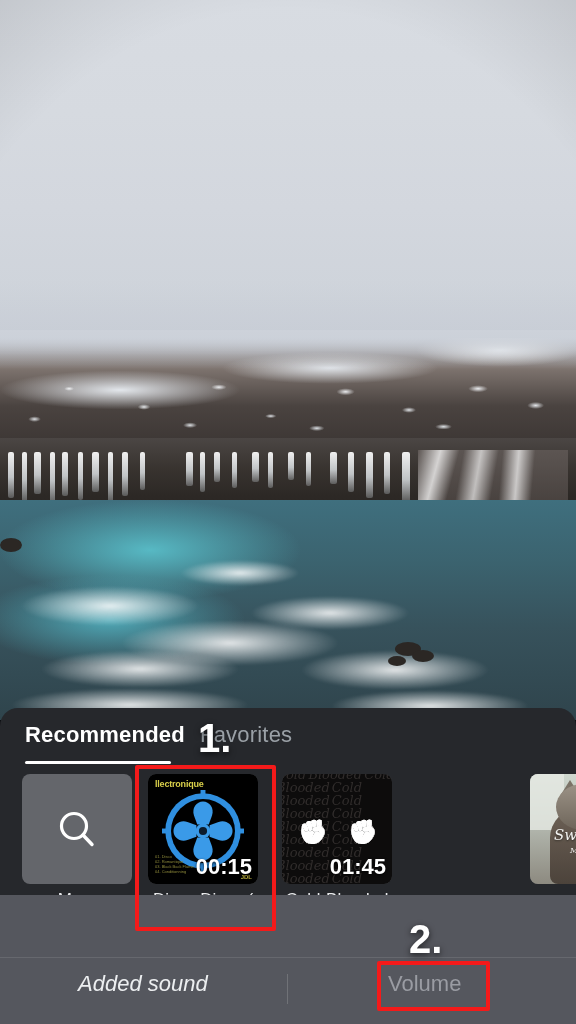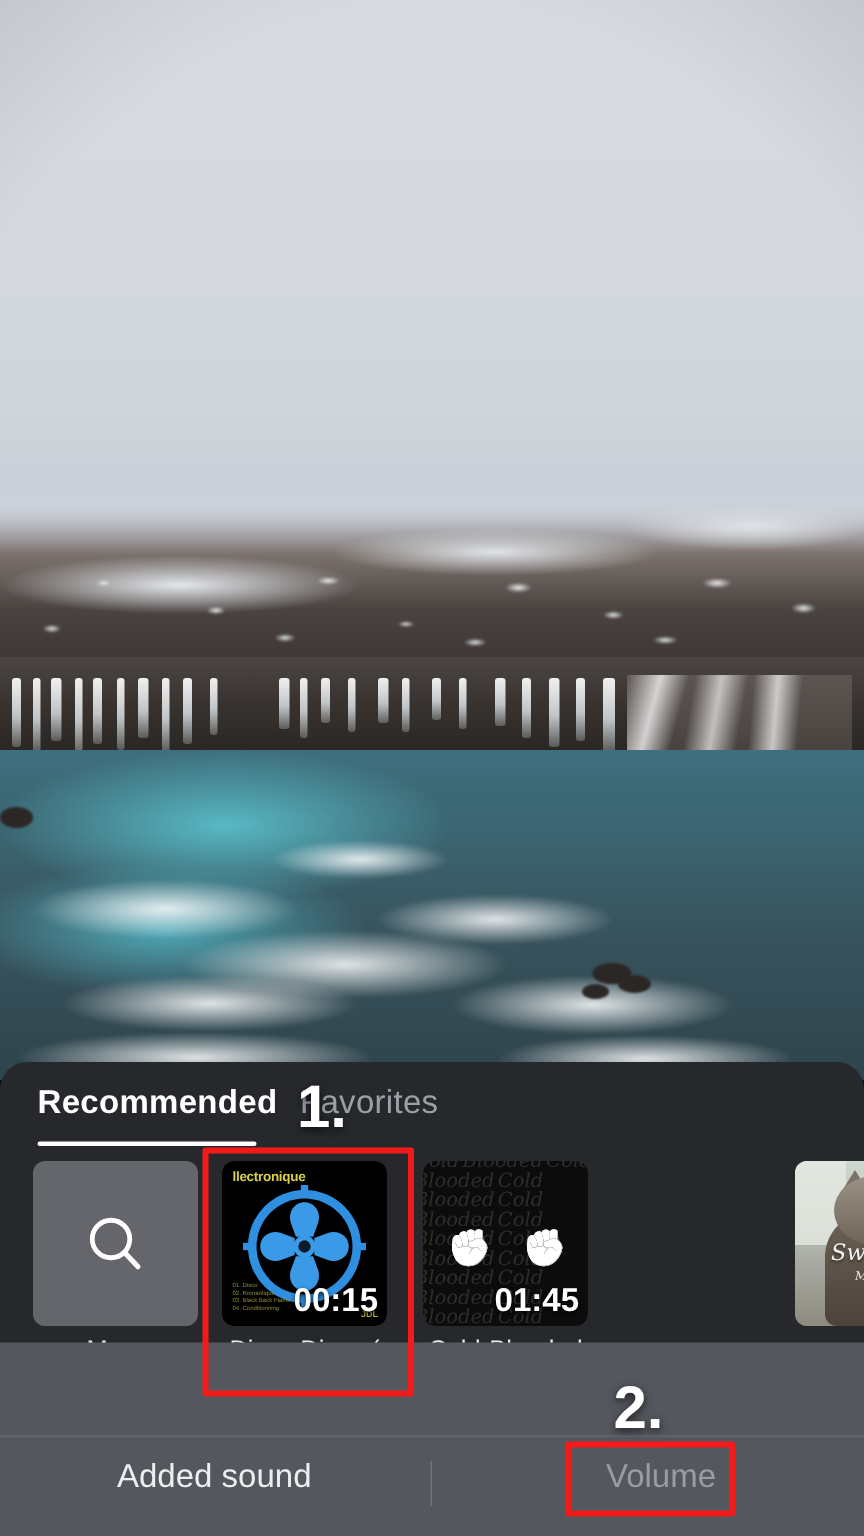--- a/index.html
+++ b/index.html
@@ -153,22 +153,22 @@
   .cat-txt{position:absolute;left:24px;top:52px;color:#f2f2f0;font-family:"DejaVu Serif",serif;font-style:italic;font-size:15px;text-shadow:0 1px 2px rgba(0,0,0,.5);}
   .cat-txt2{position:absolute;left:40px;top:72px;color:#ececea;font-family:"DejaVu Serif",serif;font-style:italic;font-size:8px;}
 
   
   .bottom-block{
     position:absolute;left:0;top:187px;width:576px;height:129px;background:#55575e;
   }
   .bb-divider{position:absolute;left:0;top:62px;width:576px;height:1px;background:rgba(255,255,255,.10);}
   .bb-sep{position:absolute;left:287px;top:79px;width:1px;height:30px;background:rgba(255,255,255,.16);}
   .bb-btn{position:absolute;top:76px;font-size:22px;white-space:nowrap;}
-  .bb-added{left:78px;color:#eceef0;}
-  .bb-volume{left:404px;color:#9a9ca3;}
+  .bb-added{left:78px;color:#eceef0;font-style:italic;}
+  .bb-volume{left:388px;color:#9a9ca3;}
 
   
   .anno-box{position:absolute;border:4px solid #f41a1a;border-radius:2px;box-sizing:border-box;pointer-events:none;}
   .anno-num{
     position:absolute;color:#ffffff;font-weight:700;font-size:40px;line-height:40px;
     text-shadow:0 2px 6px rgba(0,0,0,.65);pointer-events:none;
   }
 </style>
 </head>
 <body>

